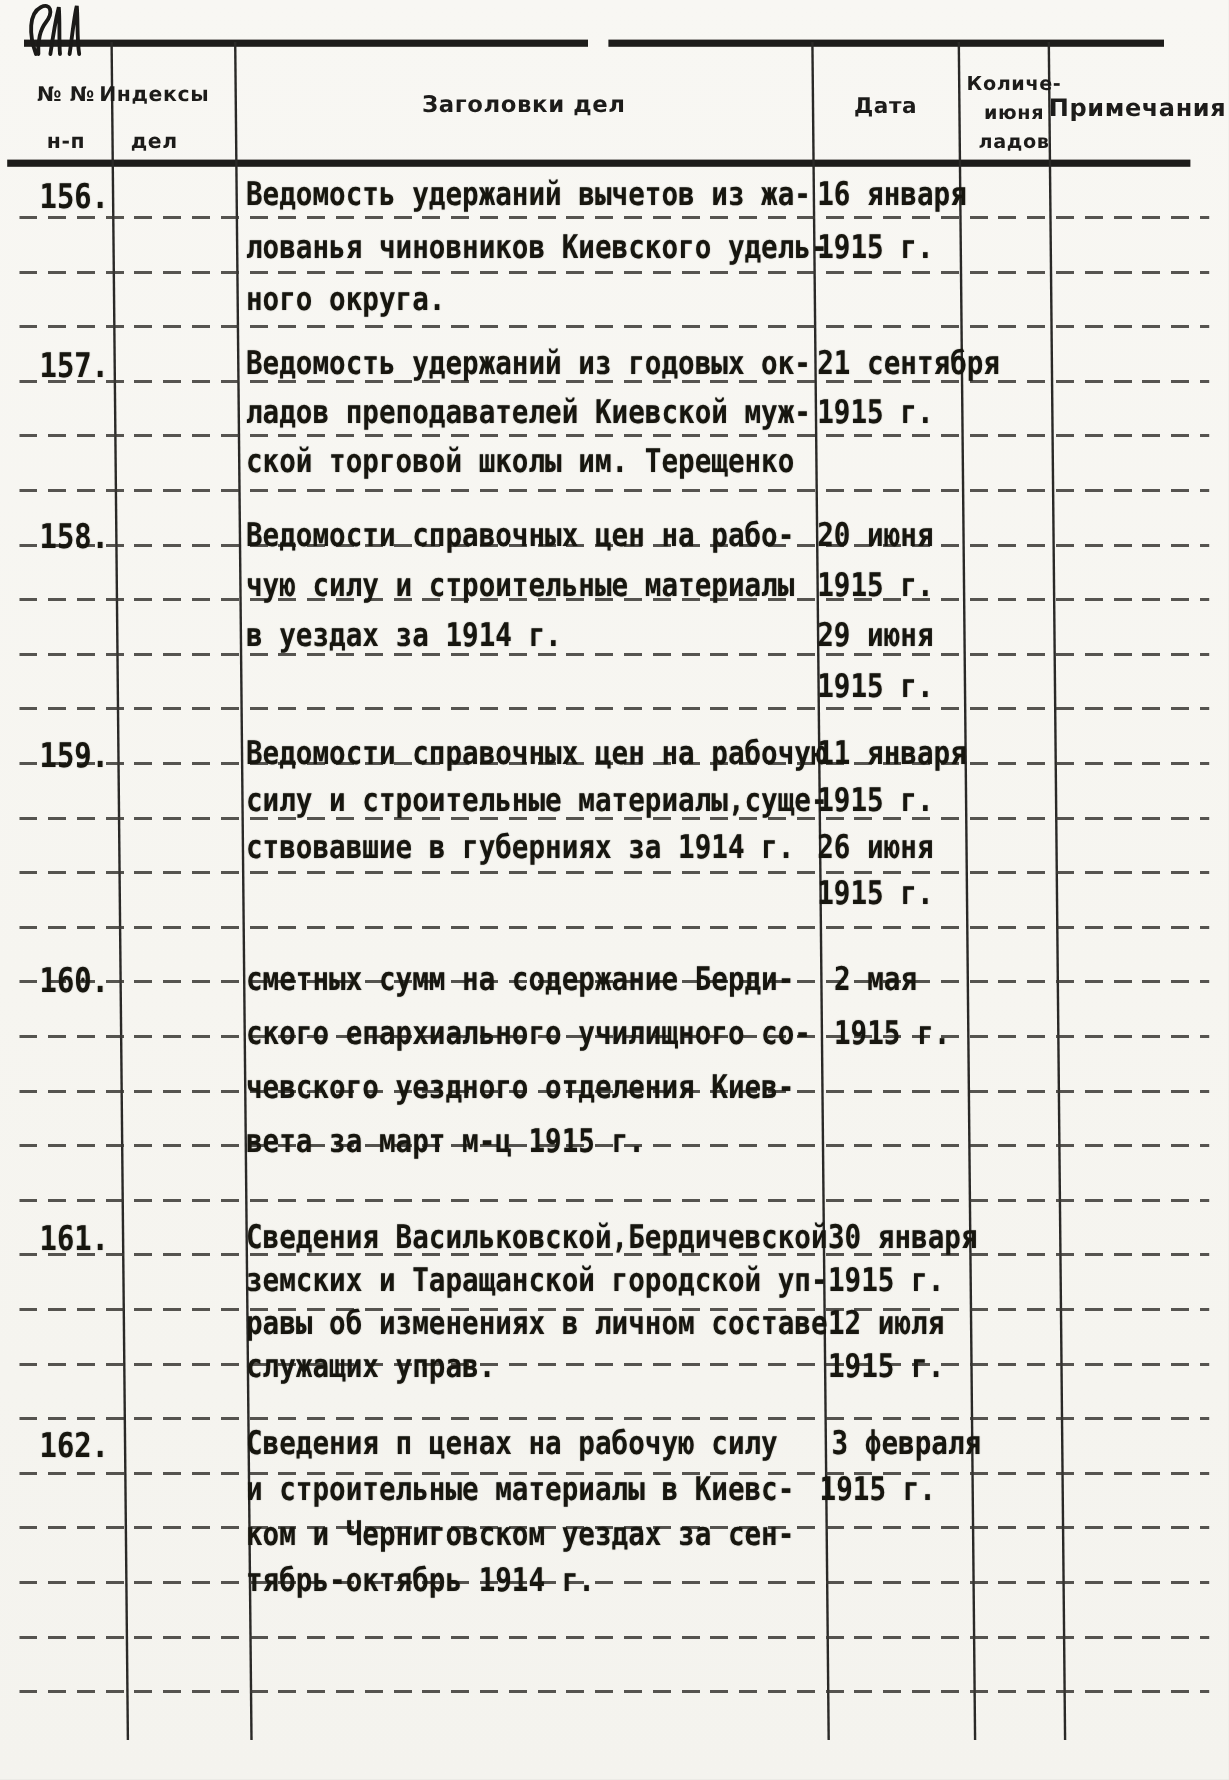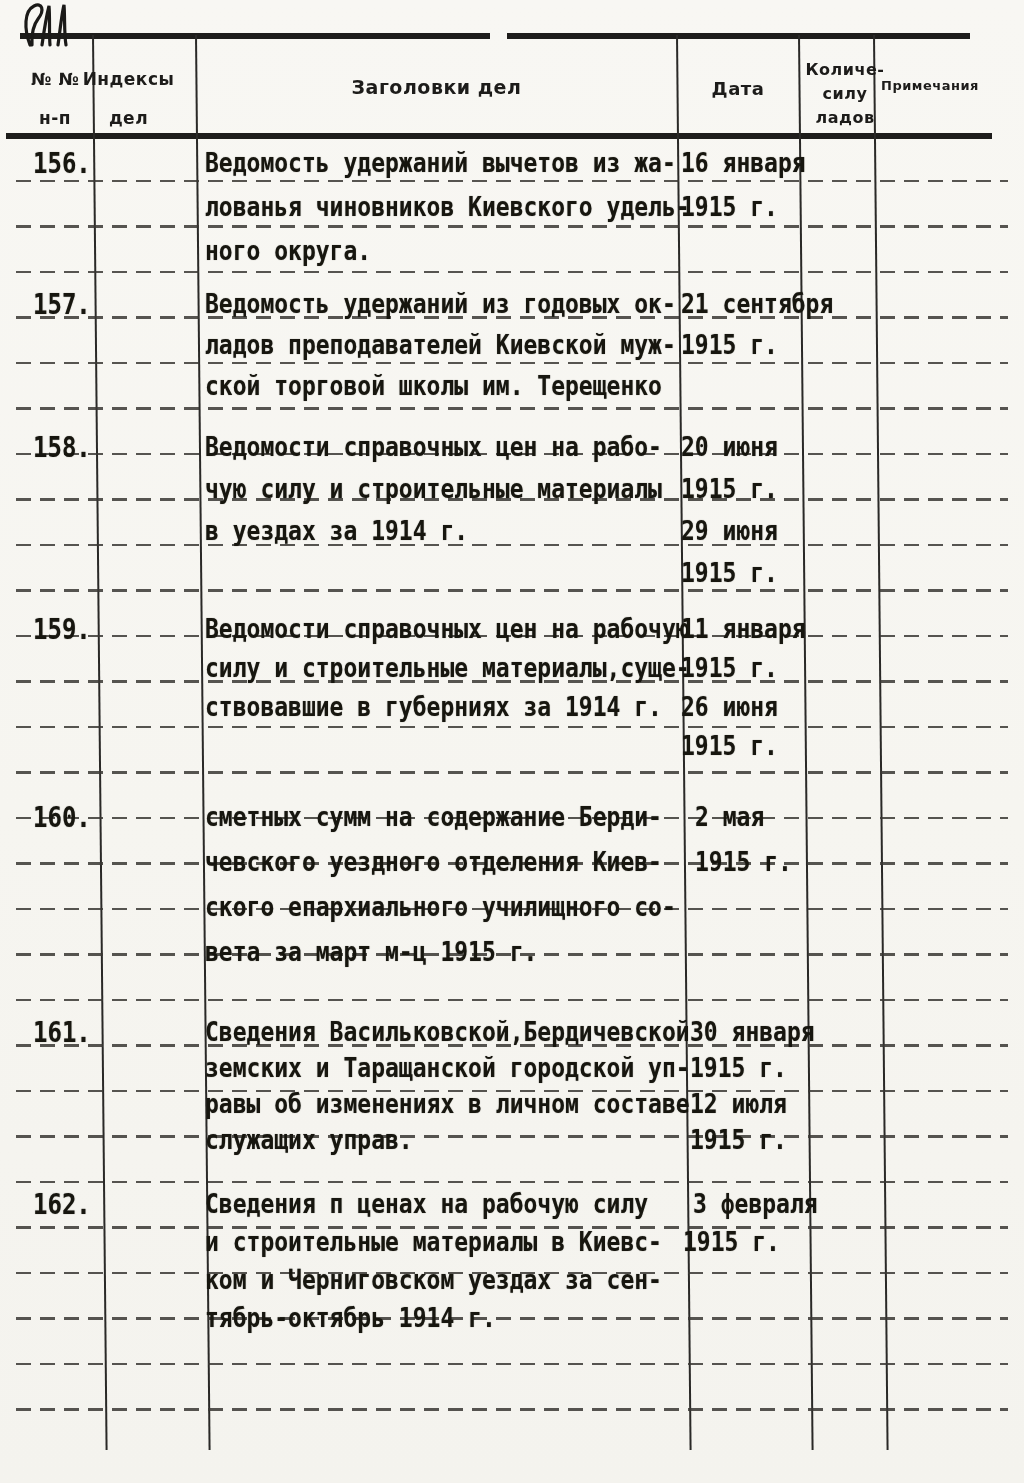--- a/index.html
+++ b/index.html
@@ -62,24 +62,24 @@
     <div>дел</div>
   </div>
   <div class="hcell" style="left:197px;top:76px;width:479px;font-size:19px">
     <div>Заголовки дел</div>
   </div>
   <div class="hcell" style="left:678px;top:78px;width:120px;font-size:18px">
     <div>Дата</div>
   </div>
   <div class="hcell" style="left:799px;top:58px;width:92px;font-size:16px;line-height:24px;font-weight:600">
     <div>Количе-</div>
-    <div>силу</div>
+    <div>июня</div>
     <div>ладов</div>
   </div>
-  <div class="hcell" style="left:874px;top:78px;width:112px;font-size:13px;font-weight:600">
+  <div class="hcell" style="left:874px;top:78px;width:112px;font-size:20px;font-weight:600">
     <div>Примечания</div>
   </div>
 
   <div class="entry" style="top:147px;--lh:44px">
     <div class="colnum num"><span class="tx">156.</span></div>
     <div class="coltitles">
       <div class="tline"><span class="tx">Ведомость удержаний вычетов из жа-</span></div>
       <div class="tline"><span class="tx">лованья чиновников Киевского удель-</span></div>
       <div class="tline"><span class="tx">ного округа.</span></div>
     </div>
@@ -129,22 +129,22 @@
       <div class="tline"><span class="tx">1915 г.</span></div>
       <div class="tline"><span class="tx">26 июня</span></div>
       <div class="tline"><span class="tx">1915 г.</span></div>
     </div>
   </div>
 
   <div class="entry" style="top:801px;--lh:45px">
     <div class="colnum num"><span class="tx">160.</span></div>
     <div class="coltitles">
       <div class="tline"><span class="tx">сметных сумм на содержание Берди-</span></div>
+      <div class="tline"><span class="tx">ского епархиального училищного со-</span></div>
       <div class="tline"><span class="tx">чевского уездного отделения Киев-</span></div>
-      <div class="tline"><span class="tx">ского епархиального училищного со-</span></div>
       <div class="tline"><span class="tx">вета за март м-ц 1915 г.</span></div>
     </div>
     <div class="coldates" style="left:695px">
       <div class="tline"><span class="tx">2 мая</span></div>
       <div class="tline"><span class="tx">1915 г.</span></div>
     </div>
   </div>
 
   <div class="entry" style="top:1016px;--lh:36px">
     <div class="colnum num"><span class="tx">161.</span></div>

